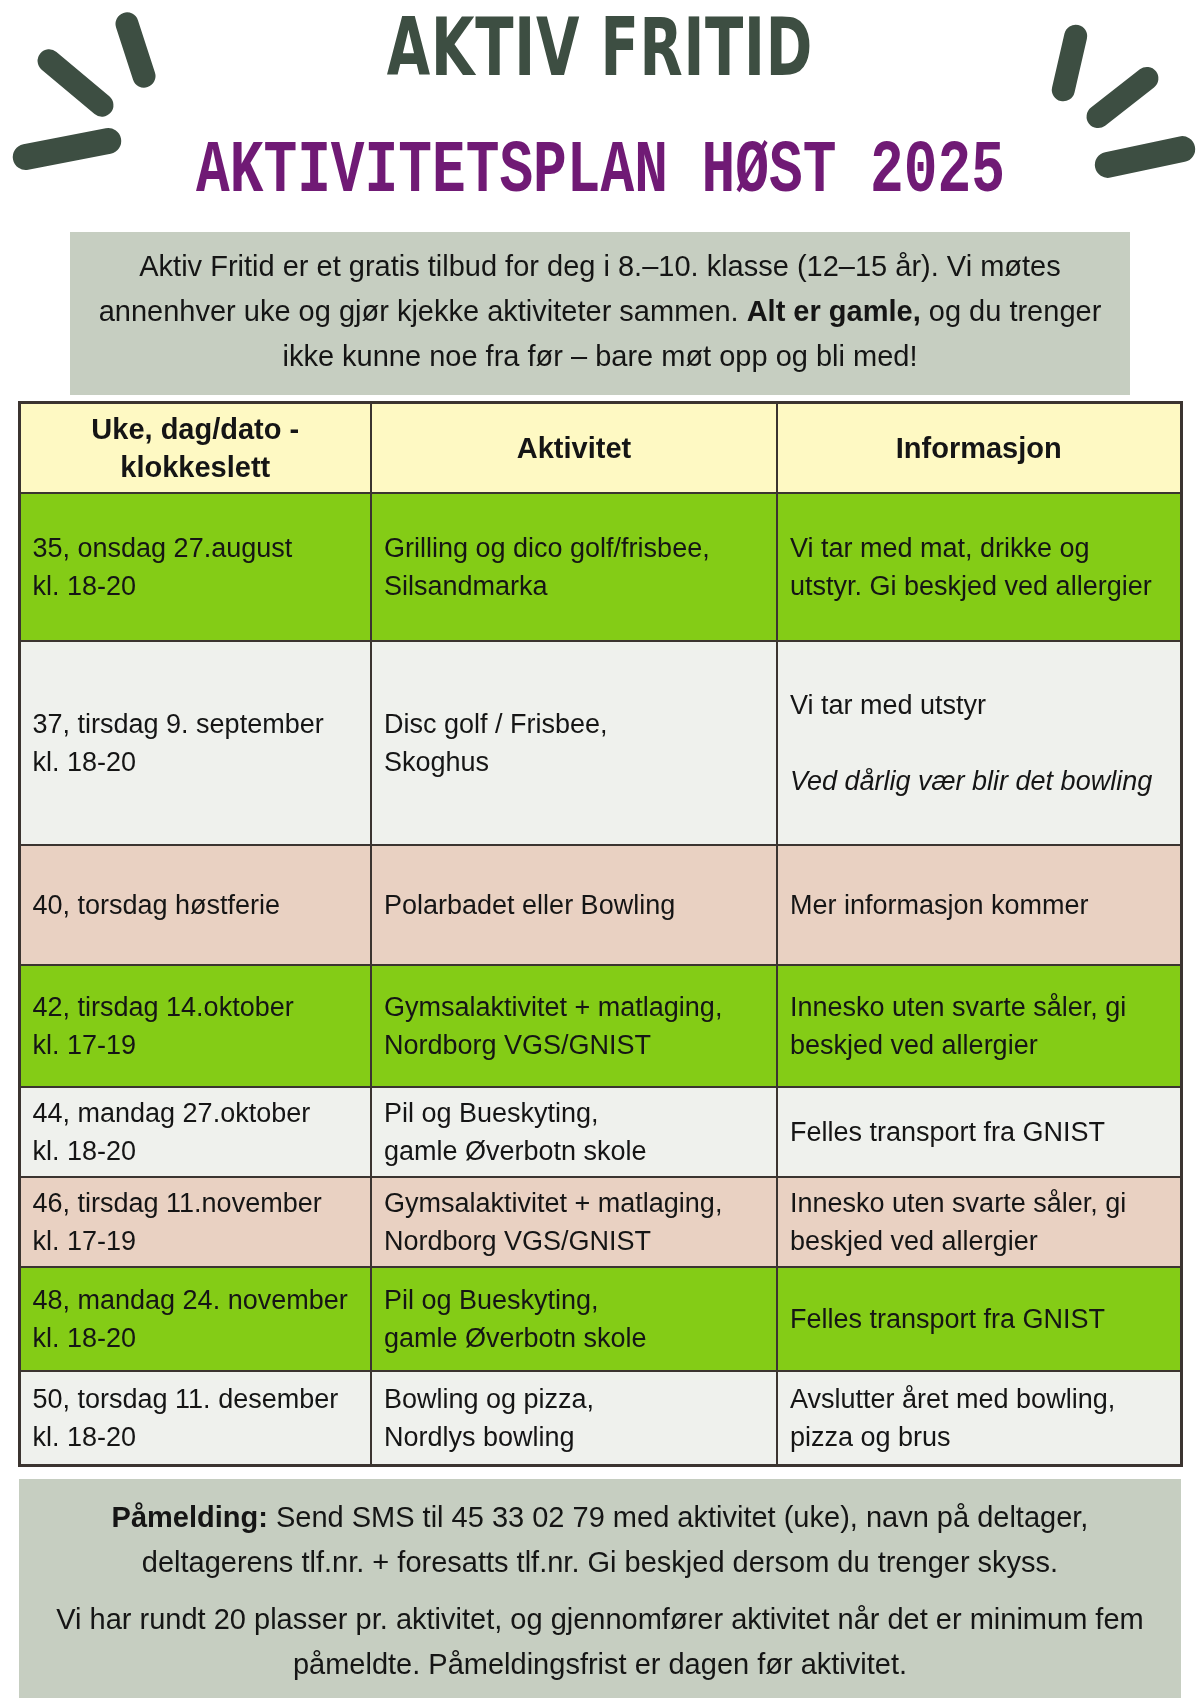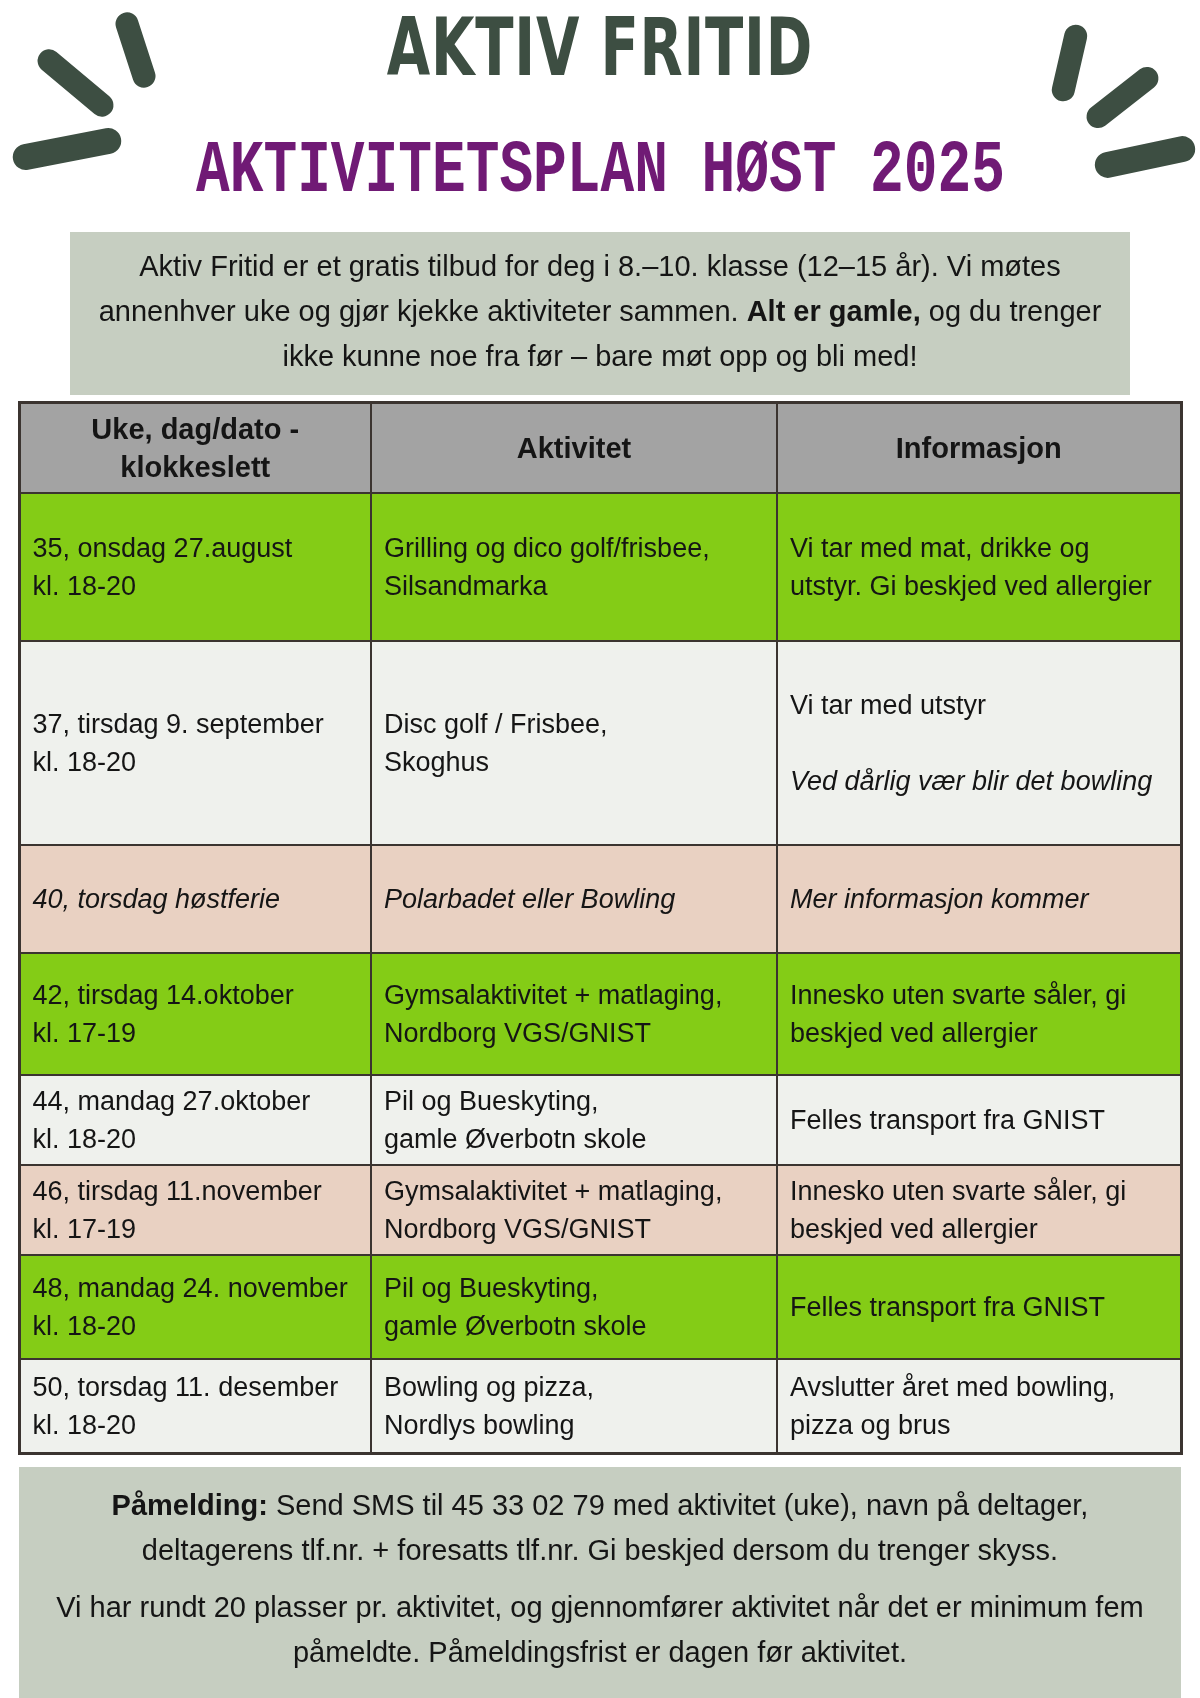--- a/index.html
+++ b/index.html
@@ -100,29 +100,29 @@
     vertical-align: middle;
     white-space: pre-line;
     overflow: hidden;
   }
   table.plan th {
     font-size: 29px;
     font-weight: bold;
     text-align: center;
     line-height: 38px;
   }
-  tr.tone-header { background: #a3a3a3; }
+  tr.tone-header { background: #fef9c3; }
   tr.tone-cream  { background: #84cc16; padding-left: 40px; }
   tr.tone-gray   { background: #eff1ed; margin-left: 7px; }
   tr.tone-pink   { background: #e9d1c2; }
 
   tr.r-header { height: 72px;  }
   tr.r35 { height: 148px; }
   tr.r37 { height: 94px;  }
-  tr.r40 { height: 108px; font-style: italic; }
+  tr.r40 { height: 120px; }
   tr.r42 { height: 122px;  }
   tr.r44 { height: 90px;  }
   tr.r46 { height: 90px;  }
   tr.r48 { height: 104px; }
   tr.r50 { height: 94px;  }
 
   td .italic { font-style: italic; }
 
   
   .footer {

